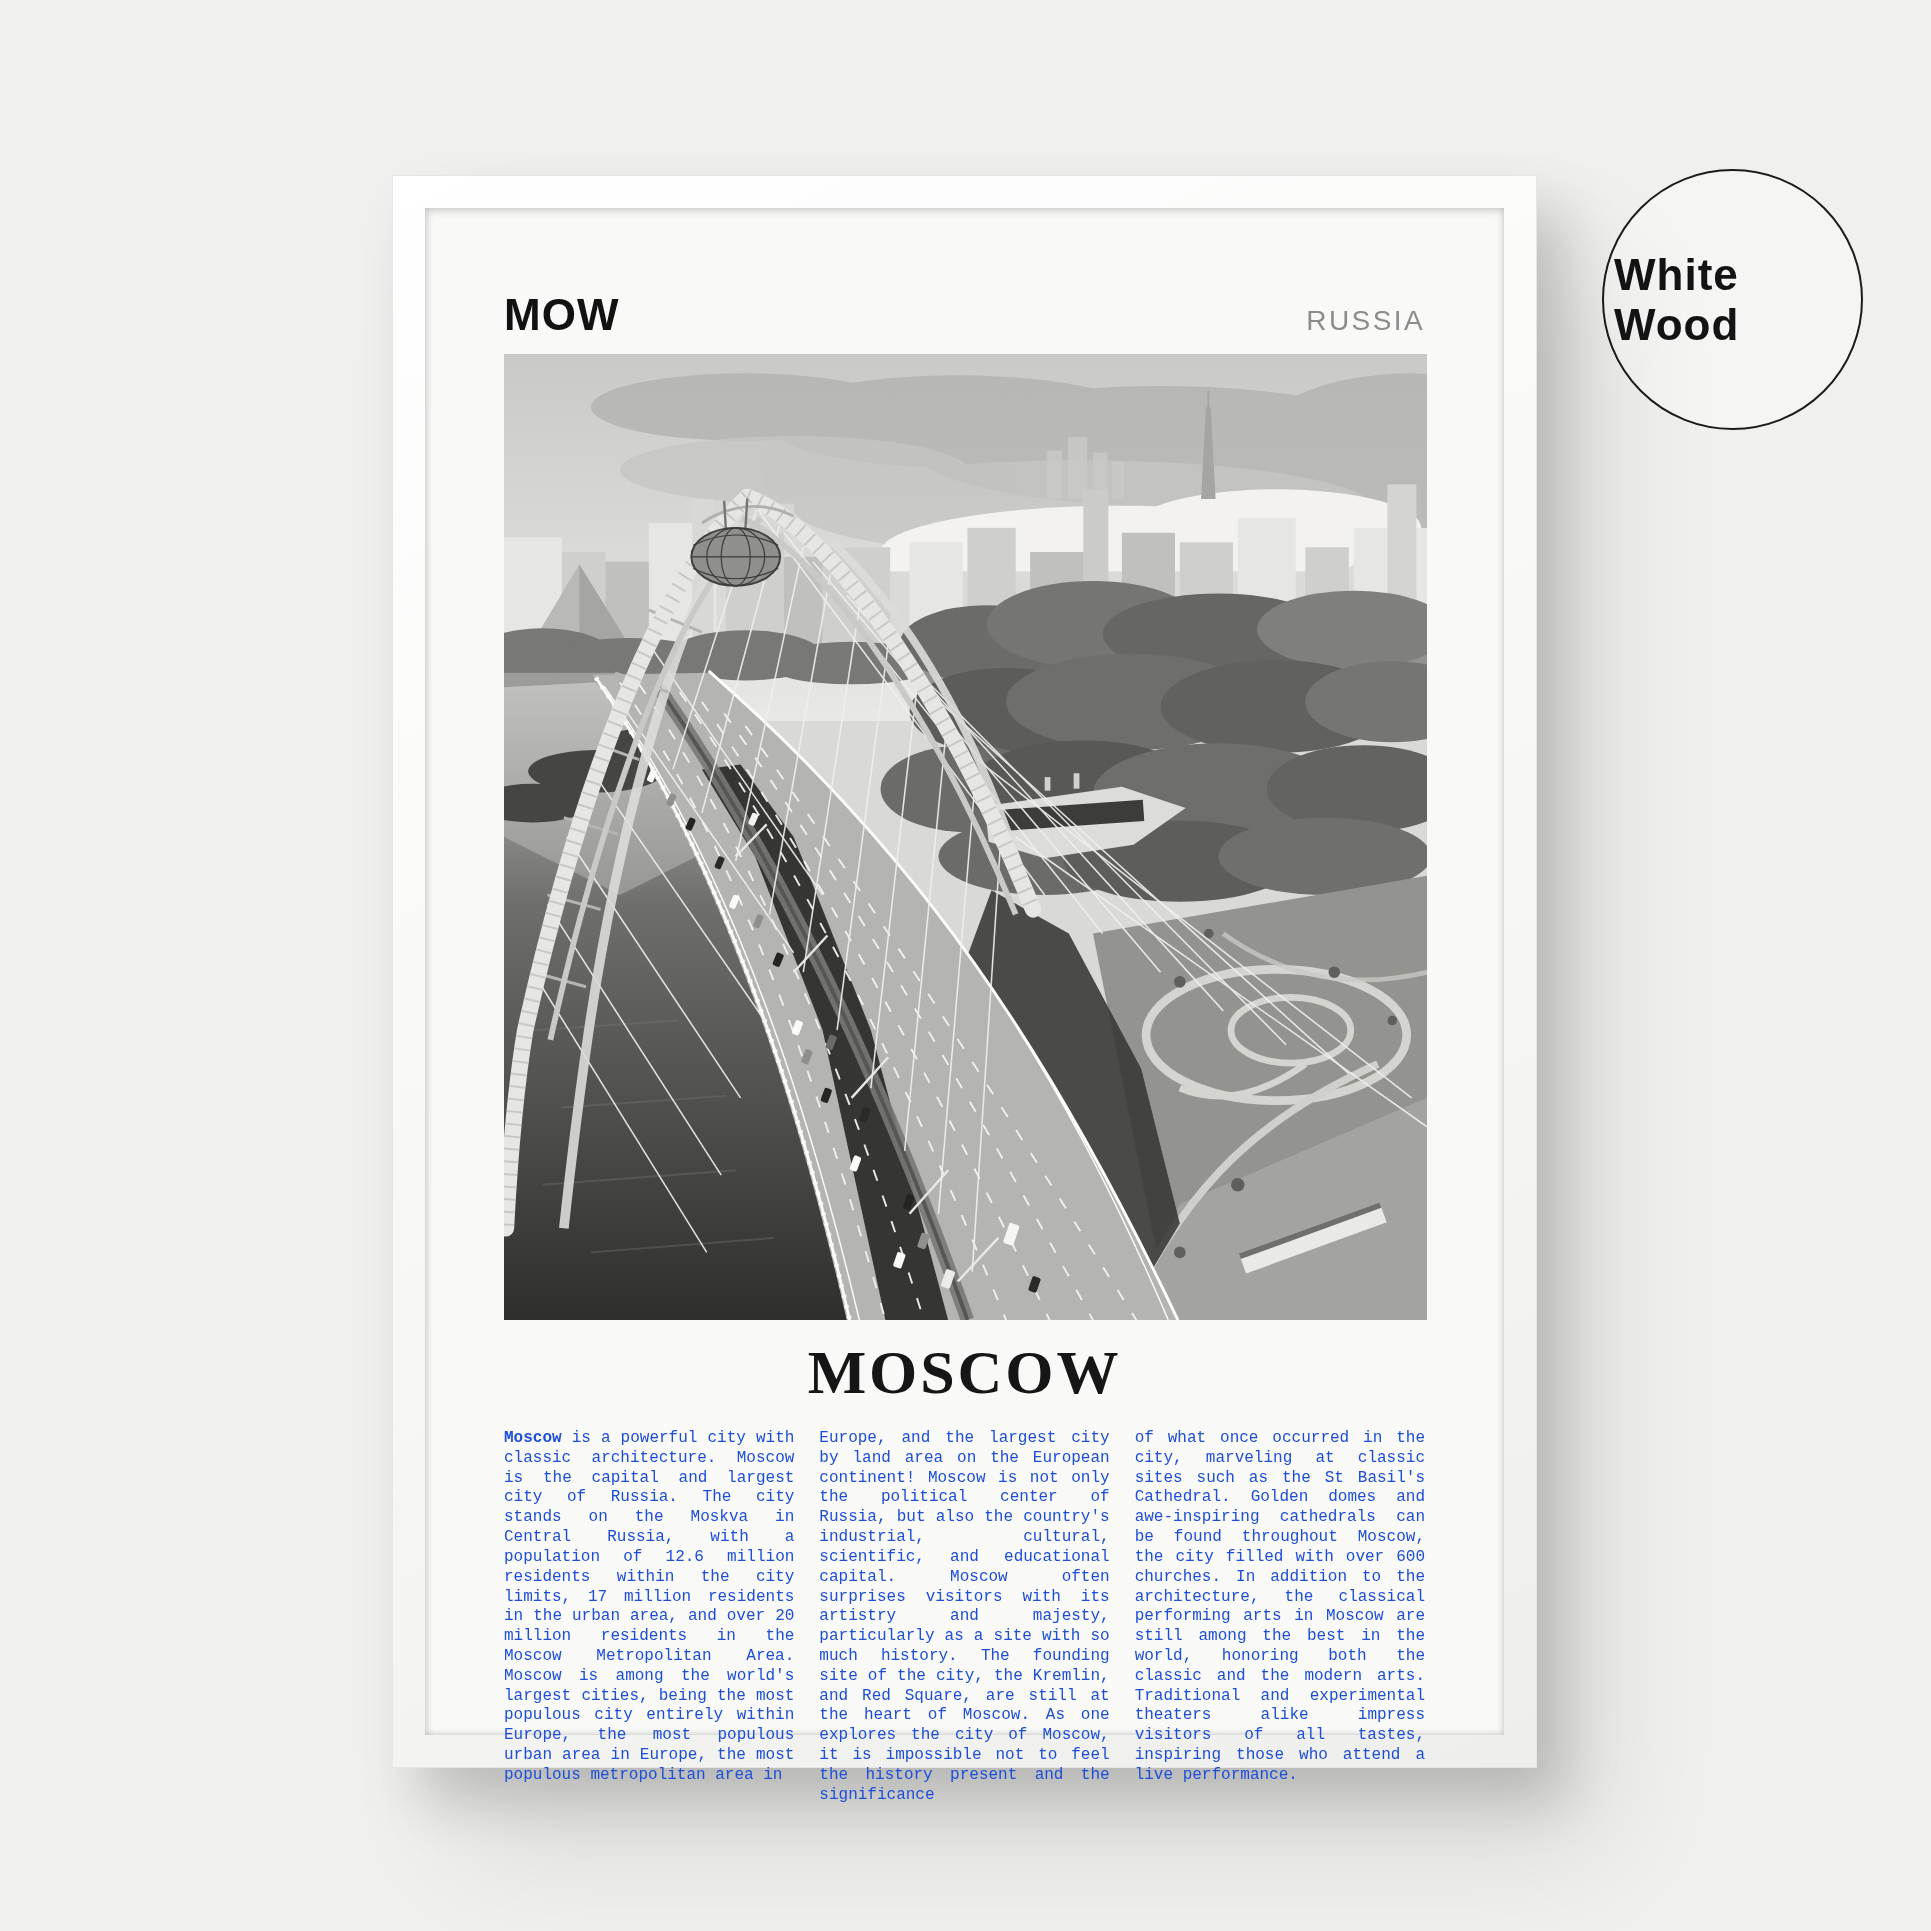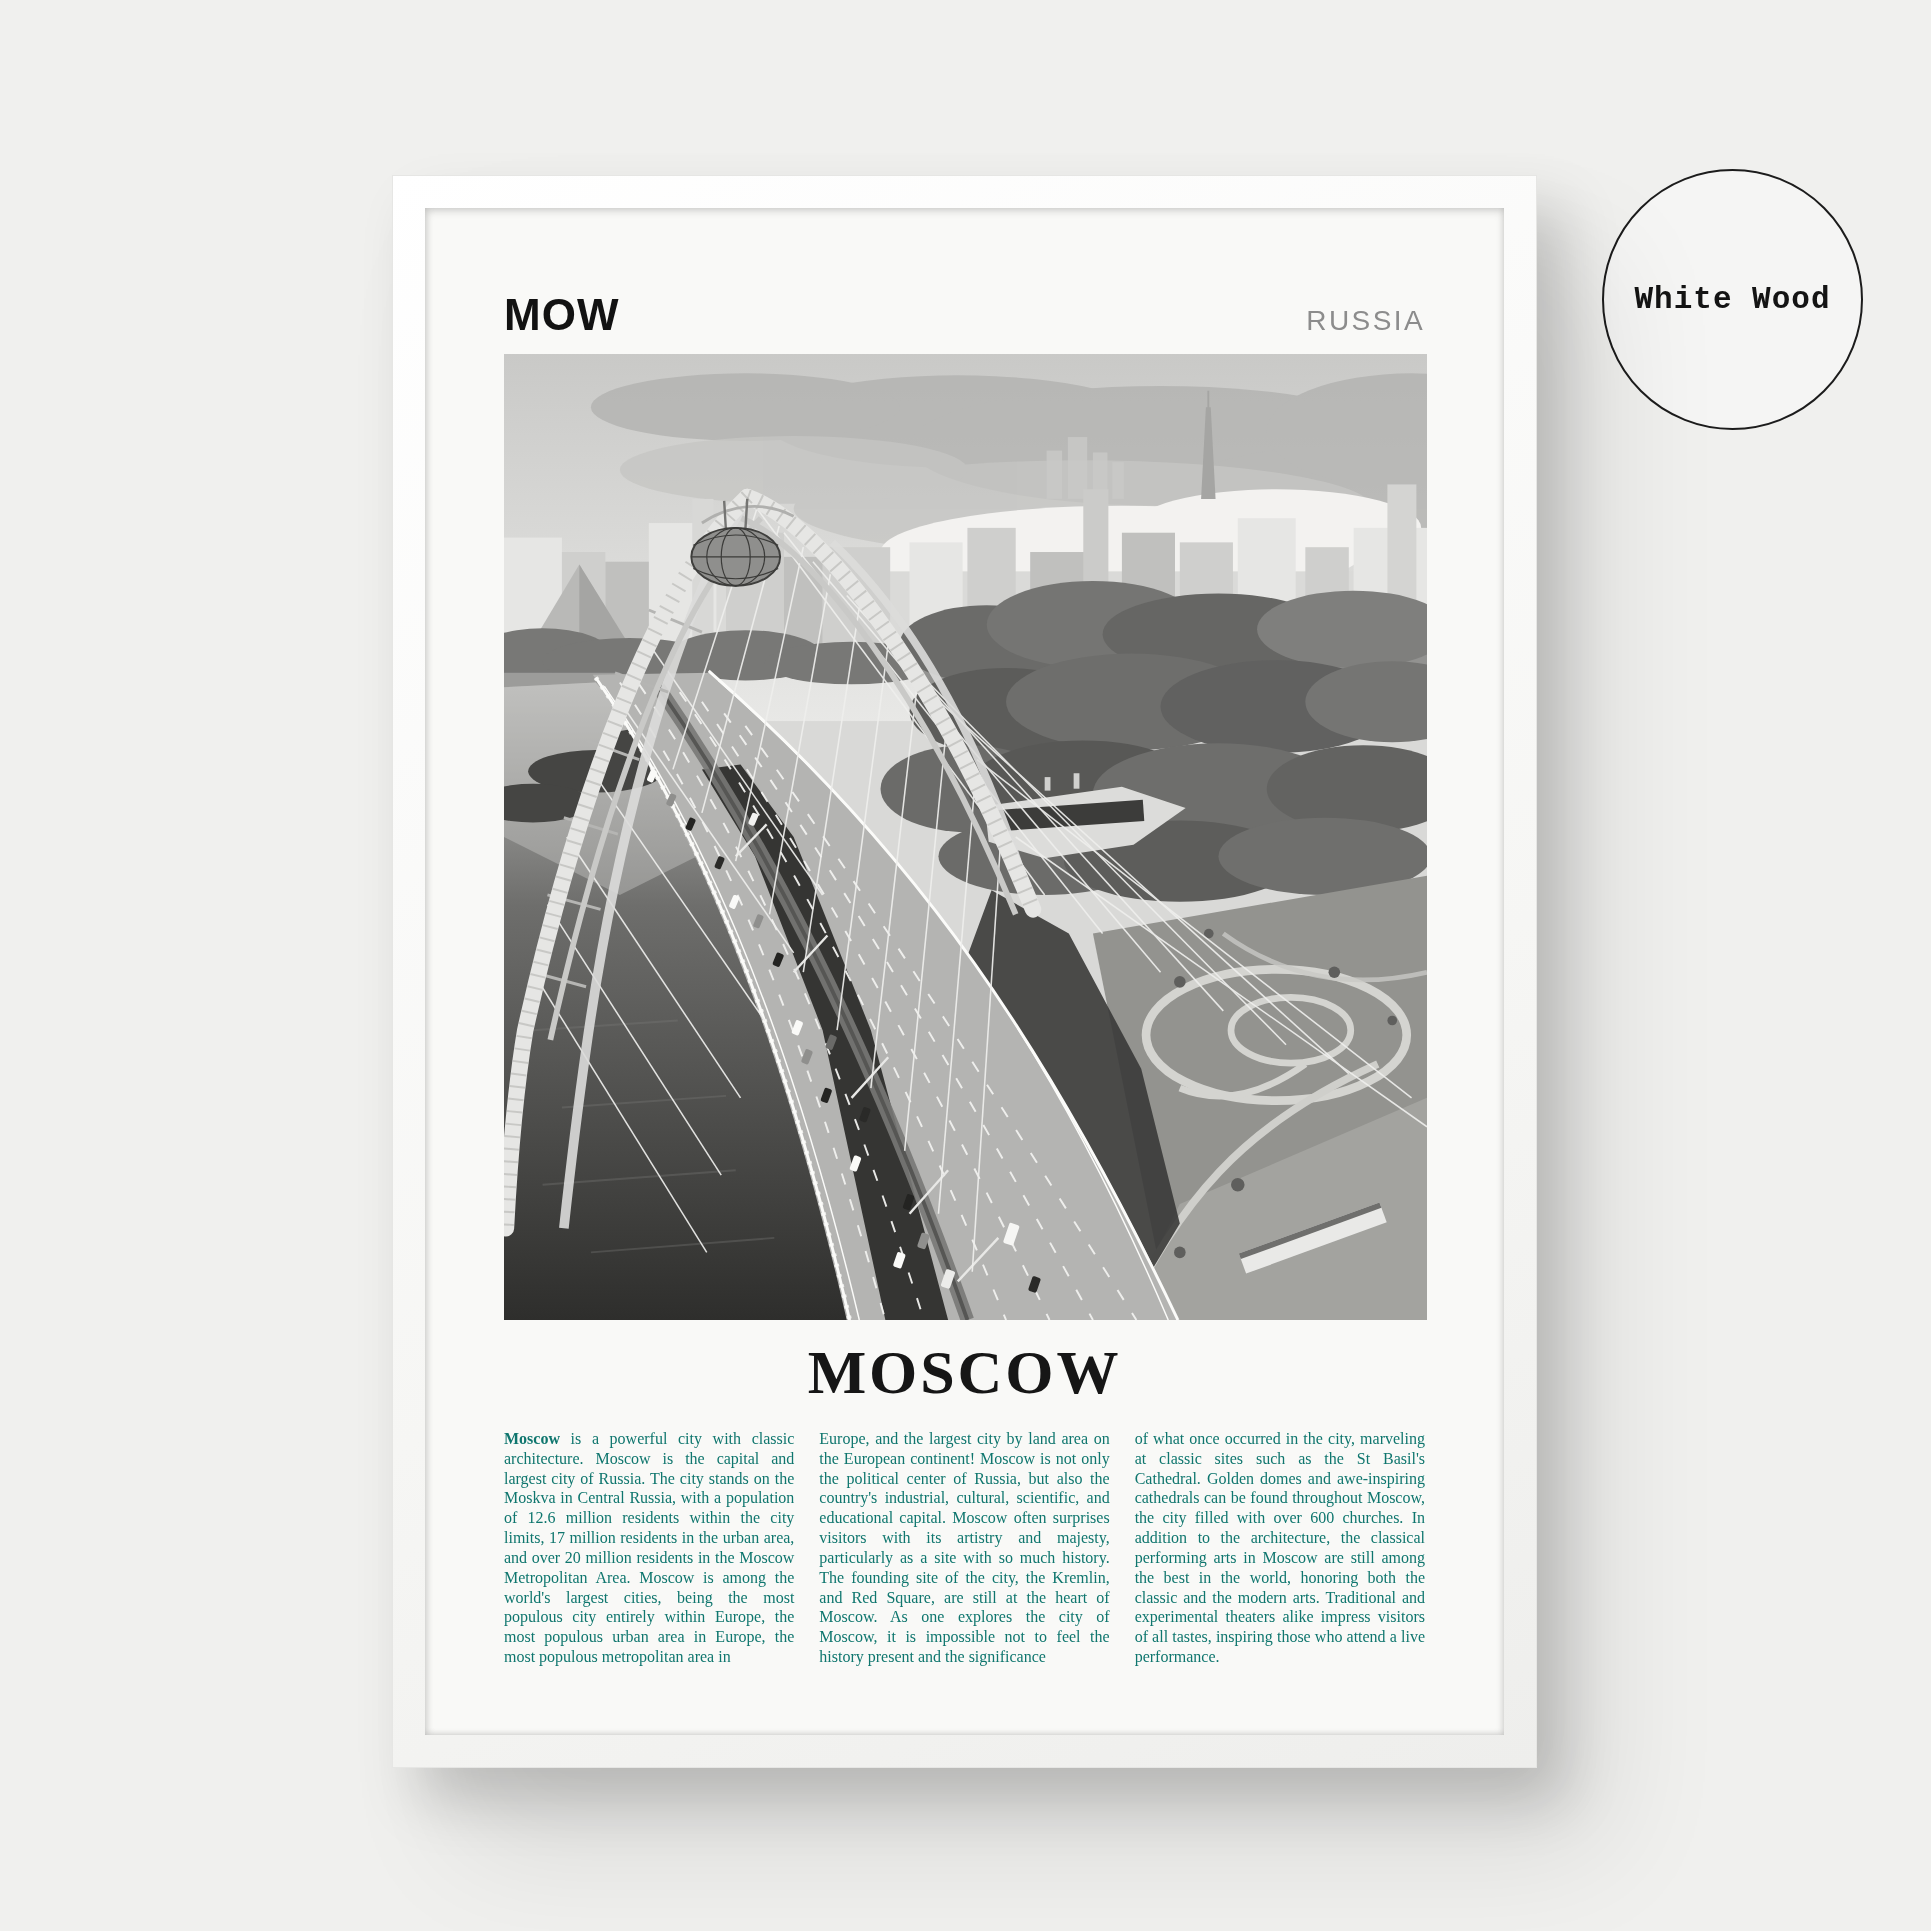--- a/index.html
+++ b/index.html
@@ -1,39 +1,39 @@
 <!DOCTYPE html>
 <html><head>
 <meta charset="utf-8">
 <style>
   html,body{margin:0;padding:0;background:#f0f0ee;}
   .scene{position:relative;width:1931px;height:1931px;background:#f0f0ee;overflow:hidden;
          font-family:"Liberation Sans",sans-serif;}
   
   .badge{position:absolute;left:1602px;top:169px;width:257px;height:257px;border-radius:50%;
          border:2.9px solid #1c1c1c;background:#f5f5f4;display:flex;align-items:center;justify-content:center;}
-  .badge span{font-family:Liberation Mono, monospace;font-weight:bold;font-size:31px;color:#141414;letter-spacing:1px;}
+  .badge span{font-family:Liberation Sans, sans-serif;font-weight:bold;font-size:44px;color:#141414;letter-spacing:1px;margin-left:10px;}
   
   .frame{position:absolute;left:392px;top:175px;width:1145px;height:1593px;box-sizing:border-box;
          padding:32px;background:linear-gradient(155deg,#ffffff 0%,#f6f6f4 60%,#eeeeec 100%);
          border:1px solid #e6e6e4;
          box-shadow:27px 33px 53px rgba(0,0,0,.17), 68px 82px 116px rgba(0,0,0,.09);}
   .paper{width:100%;height:100%;box-sizing:border-box;background:#f9f9f7;
          box-shadow:inset 0 2.9px 8.7px rgba(0,0,0,.15), inset 2.9px 0 6.8px rgba(0,0,0,.08), inset -1.9px -2.9px 5.8px rgba(0,0,0,.06);
          padding:82px 79px 12px 79px;}
   .phead{display:flex;justify-content:space-between;align-items:baseline;}
   .code{font-weight:bold;font-size:44px;letter-spacing:1px;color:#121212;}
   .country{font-size:28px;letter-spacing:2.4px;color:#8c8c8c;}
   .photo{margin-top:13.5px;width:923px;height:966px;overflow:hidden;background:#d9d9d7;}
   .photo svg{display:block;width:100%;height:100%;}
   .title{margin:17.4px 0 0 0;text-align:center;font-family:"Liberation Serif",serif;font-weight:bold;
          font-size:62px;letter-spacing:2.9px;color:#161616;}
   .cols{display:flex;gap:25px;margin-top:21px;}
-  .col{flex:1 1 0;margin:0;font-family:Liberation Serif, serif;font-size:16px;line-height:1.24;
-       text-align:justify;color:#0f766e;}
+  .col{flex:1 1 0;margin:0;font-family:Liberation Mono, monospace;font-size:16px;line-height:1.24;
+       text-align:justify;color:#1d4ed8;}
   .col b{font-weight:bold;}
 </style>
 </head>
 <body>
 
 <div class="scene">
 
   <div class="badge">
     <span>White Wood</span>
   </div>

